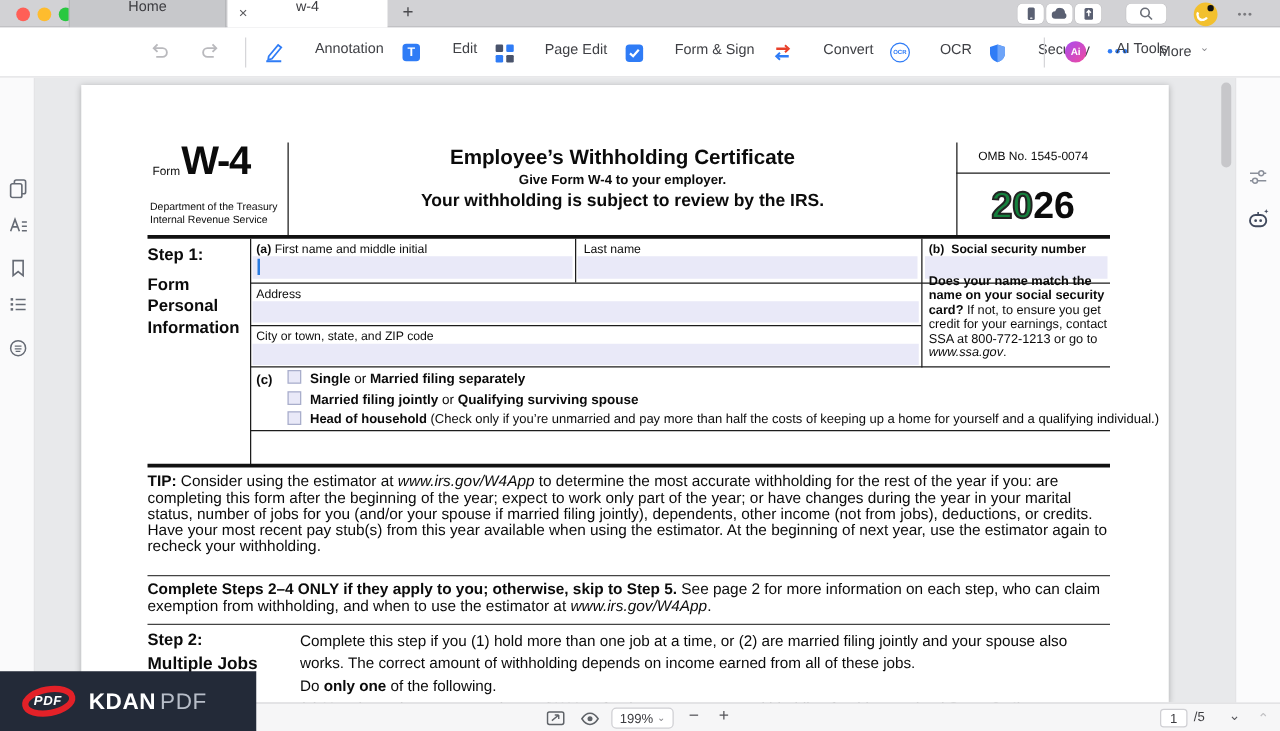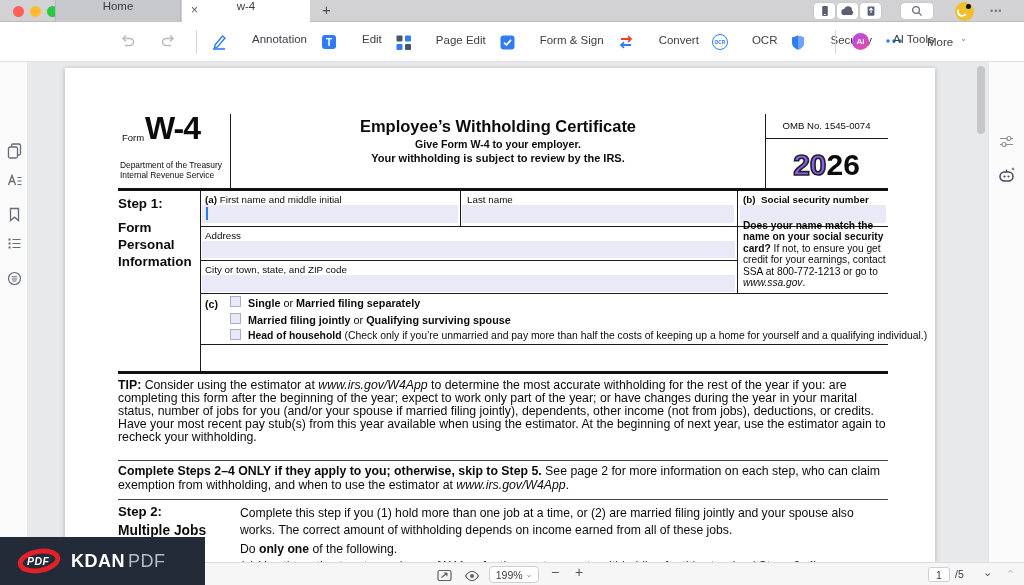--- a/index.html
+++ b/index.html
@@ -42,21 +42,21 @@
   .hline { position:absolute; height:1px; background:#1c1c1c; }
   .vline { position:absolute; width:1px; background:#1c1c1c; }
   .thick { position:absolute; height:2.5px; background:#111; }
   .field { position:absolute; background:#e9e9f8; }
   .cursor { position:absolute; left:4px; top:2px; width:2px; height:13px; background:#2a7ce0; }
   .cb { position:absolute; width:11px; height:11px; background:#e9e9f8; border:1px solid #a9aecb; }
   .flabel { position:absolute; font-size:9.8px; }
   .b { font-weight:bold; } .i { font-style:italic; }
   .steplab { position:absolute; font-size:13.4px; font-weight:bold; }
   .body12 { position:absolute; font-size:12.3px; line-height:13.1px; }
-  .year-outline { color:#8b5cf6; -webkit-text-stroke:1.6px #222; }
+  .year-outline { color:#15803d; -webkit-text-stroke:1.6px #222; }
 
   
   .statusbar { position:absolute; left:0; top:562px; width:1024px; height:23px; background:#f6f6f7; border-top:1px solid #dddde0; z-index:5; }
   .zoombox { position:absolute; left:489px; top:3px; width:50px; height:17px; background:#fff; border:1px solid #cfcfd3; border-radius:4px; display:flex; align-items:center; justify-content:center; gap:3px; font-size:10.5px; color:#3c3c40; }
   .pm { position:absolute; top:1px; font-size:14px; color:#55555a; }
   .pagebox { position:absolute; left:928px; top:4px; width:22px; height:15px; background:#fff; border:1px solid #cfcfd3; border-radius:3px; font-size:10.5px; color:#3c3c40; display:flex; align-items:center; justify-content:center; }
 
   
   .kdan { position:absolute; left:0; top:537px; width:205px; height:48px; background:#232a38; z-index:10; display:flex; align-items:center; gap:9px; padding-left:16px; }
   .kdan .brand { font-size:18px; letter-spacing:.5px; color:#fff; font-weight:bold; }
@@ -233,21 +233,21 @@
 
     <span class="abs" style="left:4px;top:64px;font-size:9.5px">Form</span>
     <span class="abs" style="left:27px;top:42px;font-size:32px;font-weight:bold;letter-spacing:-1px">W-4</span>
     <span class="abs" style="left:2px;top:92px;font-size:8.4px">Department of the Treasury</span>
     <span class="abs" style="left:2px;top:102px;font-size:8.4px">Internal Revenue Service</span>
     <span class="vline" style="left:112px;top:46px;height:76px"></span>
 
     <div class="abs" style="left:113px;top:49px;width:534px;text-align:center">
       <div style="font-size:16.5px;font-weight:bold">Employee’s Withholding Certificate</div>
       <div style="font-size:10.6px;font-weight:bold;margin-top:2px">Give Form W-4 to your employer.</div>
-      <div style="font-size:11px;font-weight:bold;margin-top:2px">Your withholding is subject to review by the IRS.</div>
+      <div style="font-size:14px;font-weight:bold;margin-top:2px">Your withholding is subject to review by the IRS.</div>
     </div>
 
     <span class="vline" style="left:647px;top:46px;height:76px"></span>
     <span class="abs" style="left:647px;top:52px;width:123px;text-align:center;font-size:9.6px">OMB No. 1545-0074</span>
     <span class="hline" style="left:647px;top:70px;width:123px"></span>
     <div class="abs" style="left:647px;top:80px;width:123px;text-align:center;font-size:30px;font-weight:bold">
       <span class="year-outline">20</span><span>26</span>
     </div>
     <span class="thick" style="left:0;top:120px;width:770px"></span>
 

